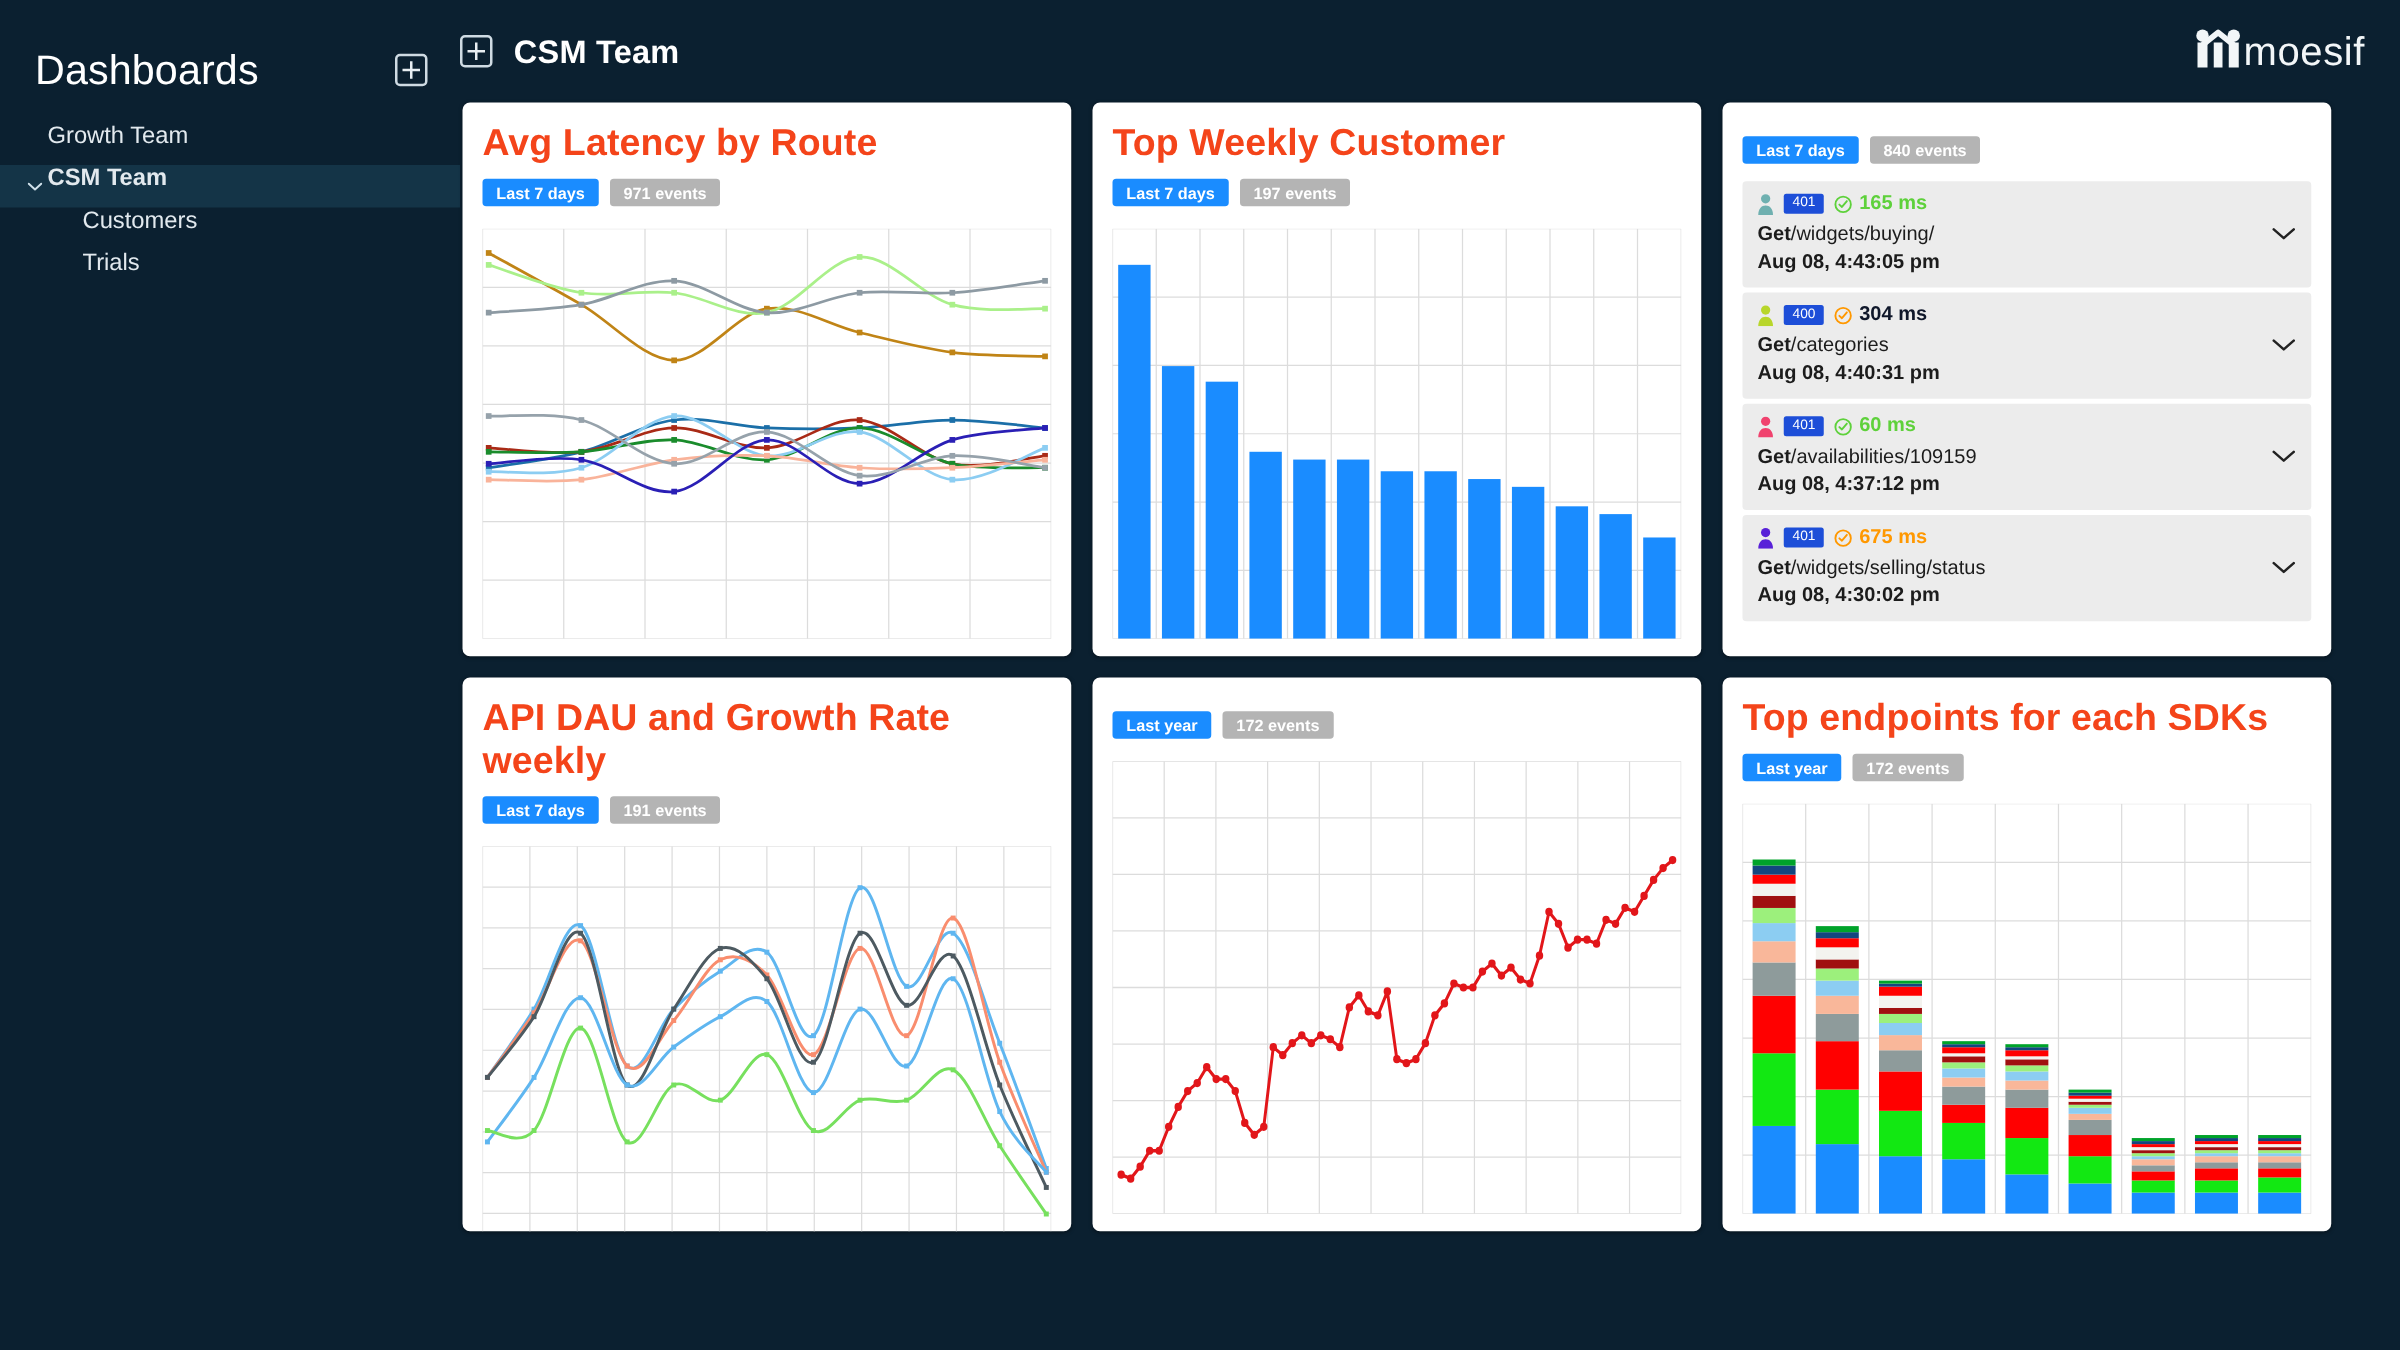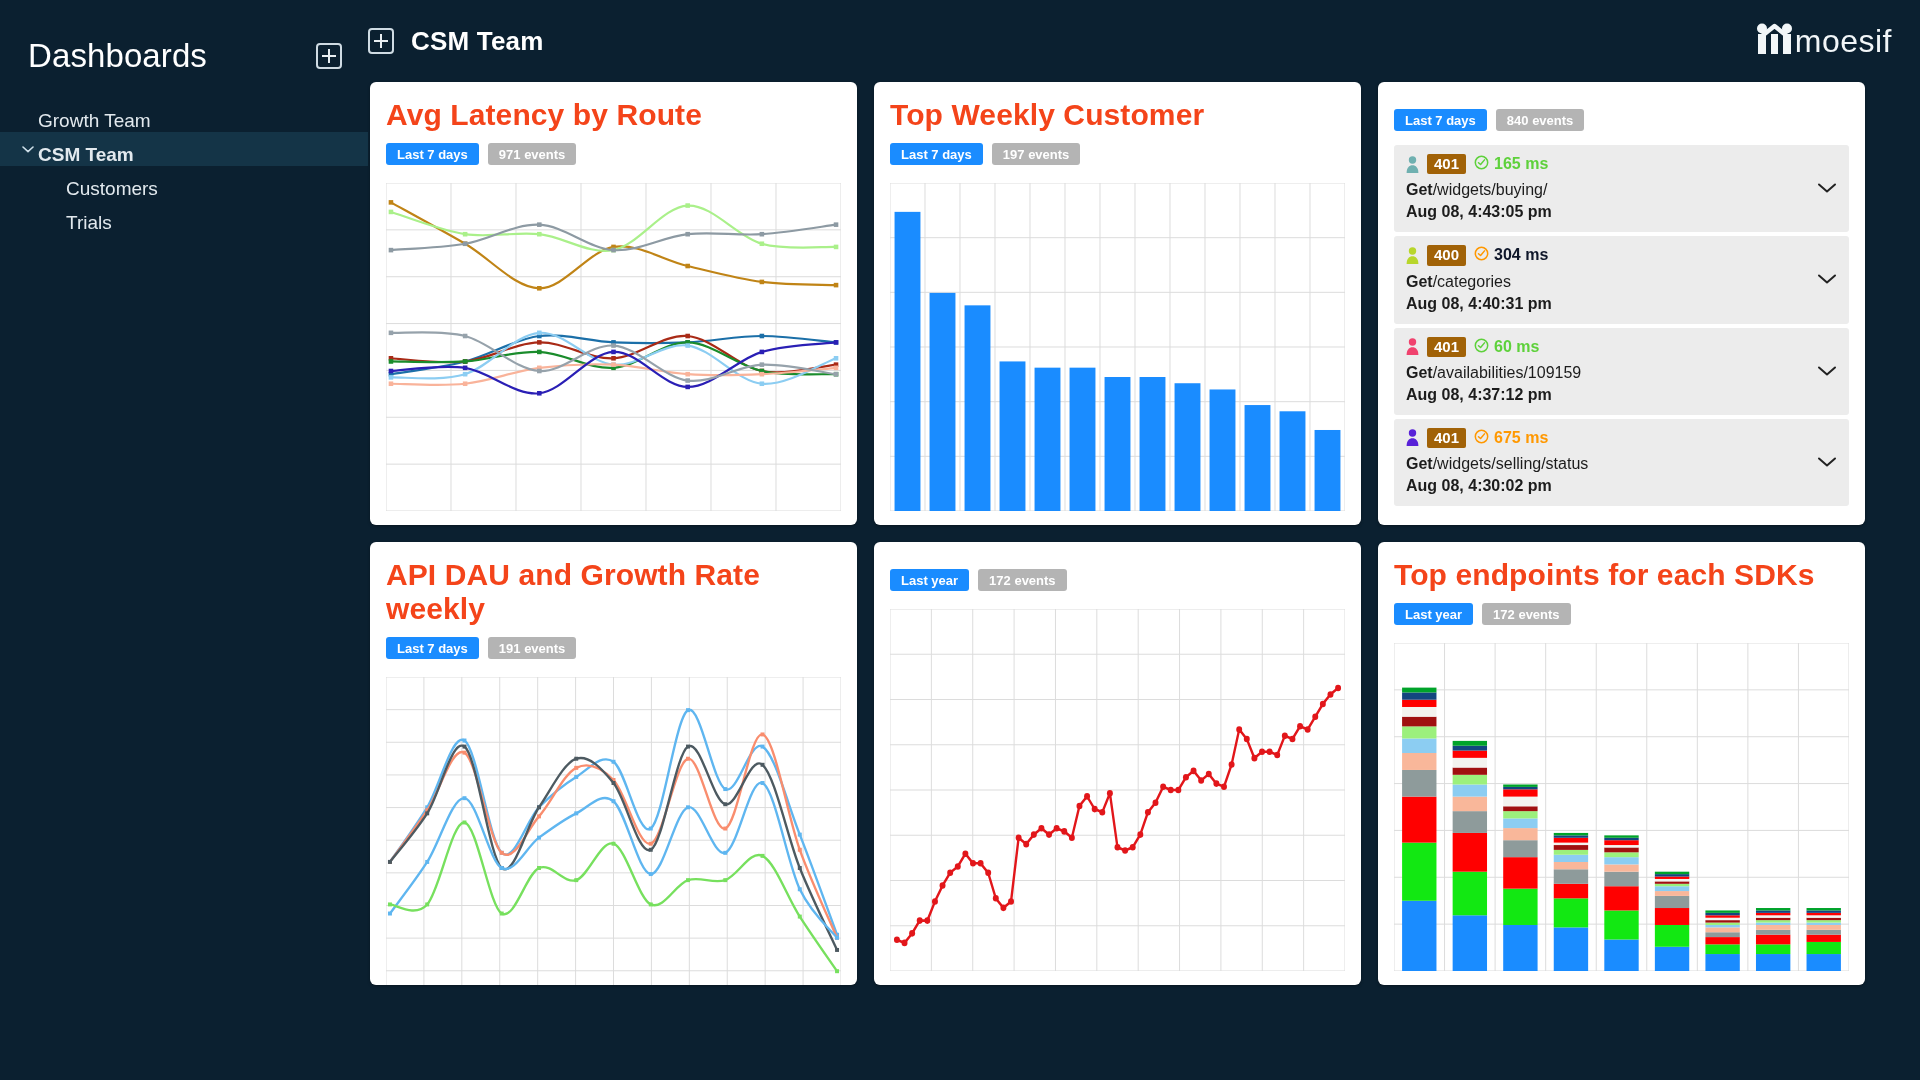--- a/index.html
+++ b/index.html
@@ -23,21 +23,21 @@
     position: relative; cursor: pointer;
   }
   .plus-box::before, .plus-box::after {
     content: ""; position: absolute; background: #e8eef2;
   }
   .plus-box::before { left: 50%; top: 4px; bottom: 4px; width: 2px; margin-left: -1px; }
   .plus-box::after  { top: 50%; left: 4px; right: 4px; height: 2px; margin-top: -1px; }
 
   .nav { margin-top: 16px; }
   .nav-item {
-    display: flex; align-items: flex-end; height: 34px;
+    display: flex; align-items: flex-start; height: 34px;
     color: #e2e9ee; font-size: 19px; cursor: pointer; position: relative;
   }
   .nav-item.level1 { padding-left: 38px; }
   .nav-item.level2 { padding-left: 66px; }
   .nav-item.active { background: #143447; font-weight: 700; }
   .nav-item.active .chev { position: absolute; left: 22px; top: 0; height: 34px;
       display: flex; align-items: center; }
   .chev svg { display: block; }
 
   
@@ -79,24 +79,24 @@
   
   .err-list { display: flex; flex-direction: column; gap: 4px; margin-top: 14px; }
   .err-row {
     background: #ececec; border-radius: 3px; padding: 9px 12px 10px 12px;
     display: flex; align-items: center; cursor: pointer; min-height: 82px;
   }
   .err-main { flex: 1; }
   .err-top { display: flex; align-items: center; gap: 8px; }
   .person-icon { width: 13px; height: 17px; display: block; }
   .status-chip {
-    background: #a16207; color: #fff; font-size: 15px; font-weight: 700;
+    background: #1d4ed8; color: #fff; font-size: 11px; font-weight: 400;
     padding: 1px 7px 2px 7px; border-radius: 2px; line-height: 1.15;
   }
-  .latency { display: flex; gap: 5px; font-size: 16px; font-weight: 700; }
+  .latency { display: flex; align-items: center; gap: 5px; font-size: 16px; font-weight: 700; }
   .err-path { font-size: 16px; color: #1c1c1c; margin-top: 6px; line-height: 1.25; }
   .err-path b { font-weight: 700; }
   .err-time { font-size: 16px; color: #1c1c1c; font-weight: 700; margin-top: 2px; line-height: 1.25; }
   .row-chev { width: 26px; display: flex; justify-content: flex-end; color: #222; }
 </style>
 </head>
 <body>
 
 <div class="app">
 

